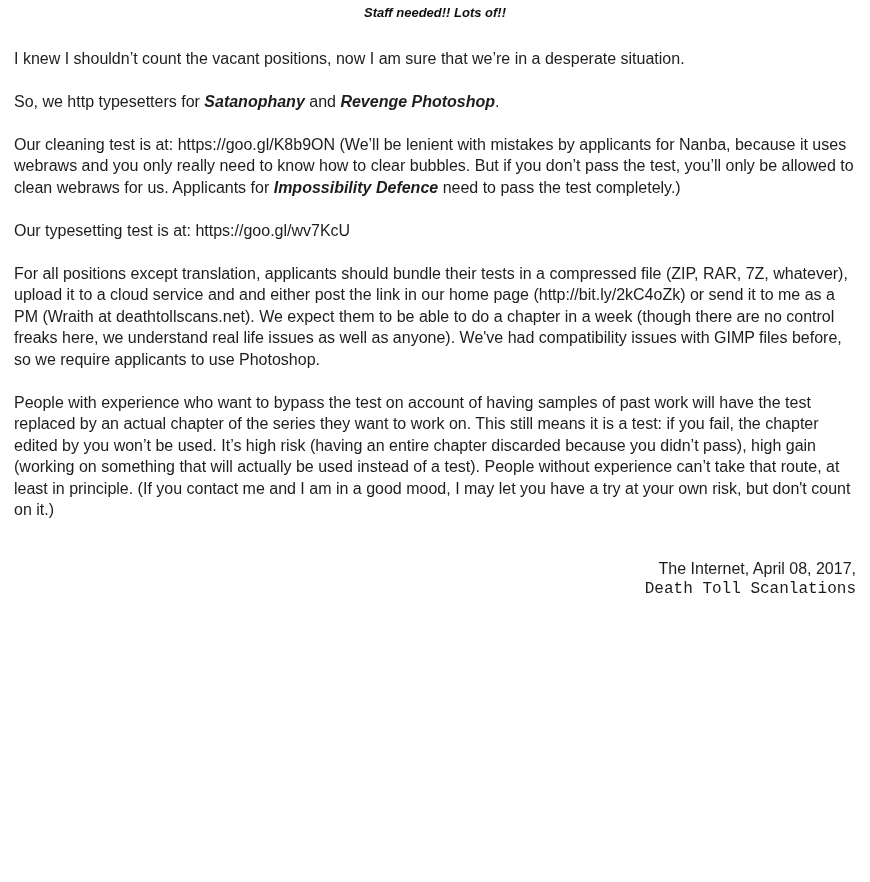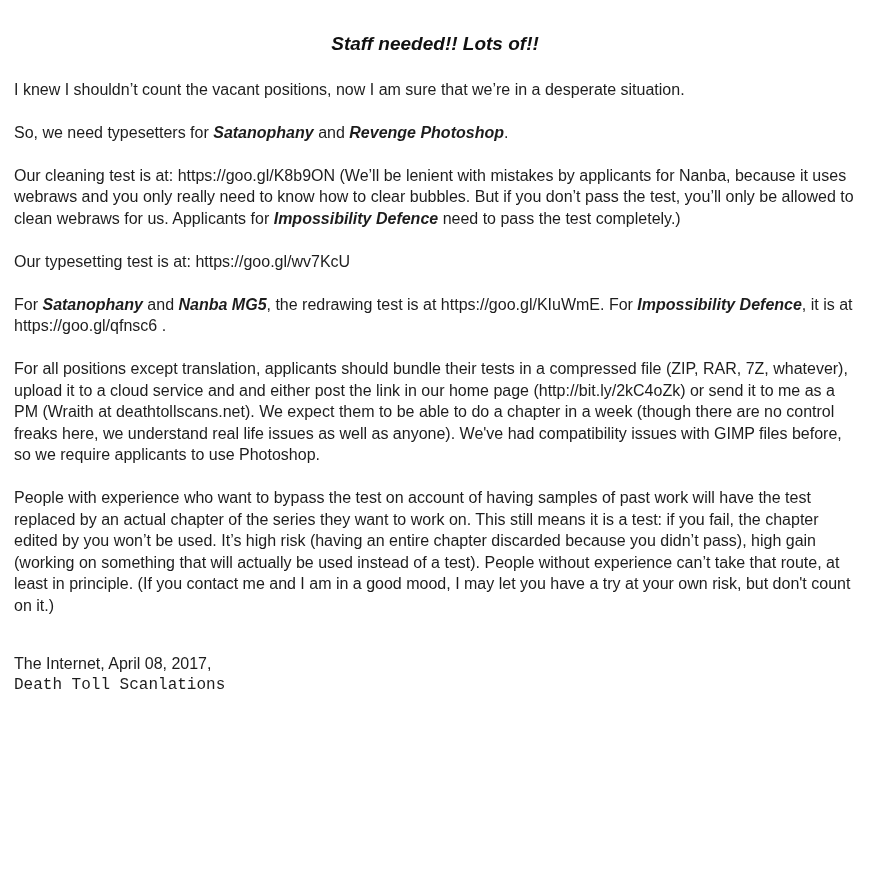--- a/index.html
+++ b/index.html
@@ -17,59 +17,59 @@
     width: 870px;
     min-height: 882px;
     padding: 0 14px;
     font-family: "Liberation Sans", sans-serif;
     font-size: 16px;
     line-height: 21.5px;
     color: #1d1d1d;
     -webkit-font-smoothing: antialiased;
   }
   .doc-title {
-    margin: 31px 0 0 0;
+    margin: 0 0 0 0;
     text-align: center;
-    font-size: 19px;
+    font-size: 13px;
     line-height: 26px;
     font-weight: 700;
     font-style: italic;
     color: #111111;
   }
   .doc-body p {
     margin: 21.5px 0 0 0;
     max-width: 845px;
   }
   .series {
     font-weight: 700;
     font-style: italic;
   }
   .signoff {
+    text-align: right;
     margin-top: 37px;
   }
   .signoff p {
     margin: 21.5px 0 0 0;
   }
   .signoff .sig-group {
     margin-top: 0;
     font-family: Liberation Mono, monospace;
   }
 </style>
 </head>
 <body>
 
 <main class="page">
   <h1 class="doc-title">Staff needed!! Lots of!!</h1>
 
   <section class="doc-body">
       <p><span>I knew I shouldn’t count the vacant positions, now I am sure that we’re in a desperate situation.</span></p>
-      <p><span>So, we need typesetters for </span><strong class="series">Satanophany</strong><span> and </span><strong class="series">Revenge Photoshop</strong><span>.</span></p>
+      <p><span>So, we http typesetters for </span><strong class="series">Satanophany</strong><span> and </span><strong class="series">Revenge Photoshop</strong><span>.</span></p>
       <p><span>Our cleaning test is at: https://goo.gl/K8b9ON (We’ll be lenient with mistakes by applicants for Nanba, because it uses webraws and you only really need to know how to clear bubbles. But if you don’t pass the test, you’ll only be allowed to clean webraws for us. Applicants for </span><strong class="series">Impossibility Defence</strong><span> need to pass the test completely.)</span></p>
       <p><span>Our typesetting test is at: https://goo.gl/wv7KcU</span></p>
-      <p><span>For </span><strong class="series">Satanophany</strong><span> and </span><strong class="series">Nanba MG5</strong><span>, the redrawing test is at https://goo.gl/KIuWmE. For </span><strong class="series">Impossibility Defence</strong><span>, it is at https://goo.gl/qfnsc6 .</span></p>
       <p><span>For all positions except translation, applicants should bundle their tests in a compressed file (ZIP, RAR, 7Z, whatever), upload it to a cloud service and and either post the link in our home page (http://bit.ly/2kC4oZk) or send it to me as a PM (Wraith at deathtollscans.net). We expect them to be able to do a chapter in a week (though there are no control freaks here, we understand real life issues as well as anyone). We've had compatibility issues with GIMP files before, so we require applicants to use Photoshop.</span></p>
       <p><span>People with experience who want to bypass the test on account of having samples of past work will have the test replaced by an actual chapter of the series they want to work on. This still means it is a test: if you fail, the chapter edited by you won’t be used. It’s high risk (having an entire chapter discarded because you didn’t pass), high gain (working on something that will actually be used instead of a test). People without experience can’t take that route, at least in principle. (If you contact me and I am in a good mood, I may let you have a try at your own risk, but don't count on it.)</span></p>
     </section>
 
   <footer class="signoff">
     <p>The Internet, April 08, 2017,</p>
     <p class="sig-group">Death Toll Scanlations</p>
   </footer>
 </main>
 

